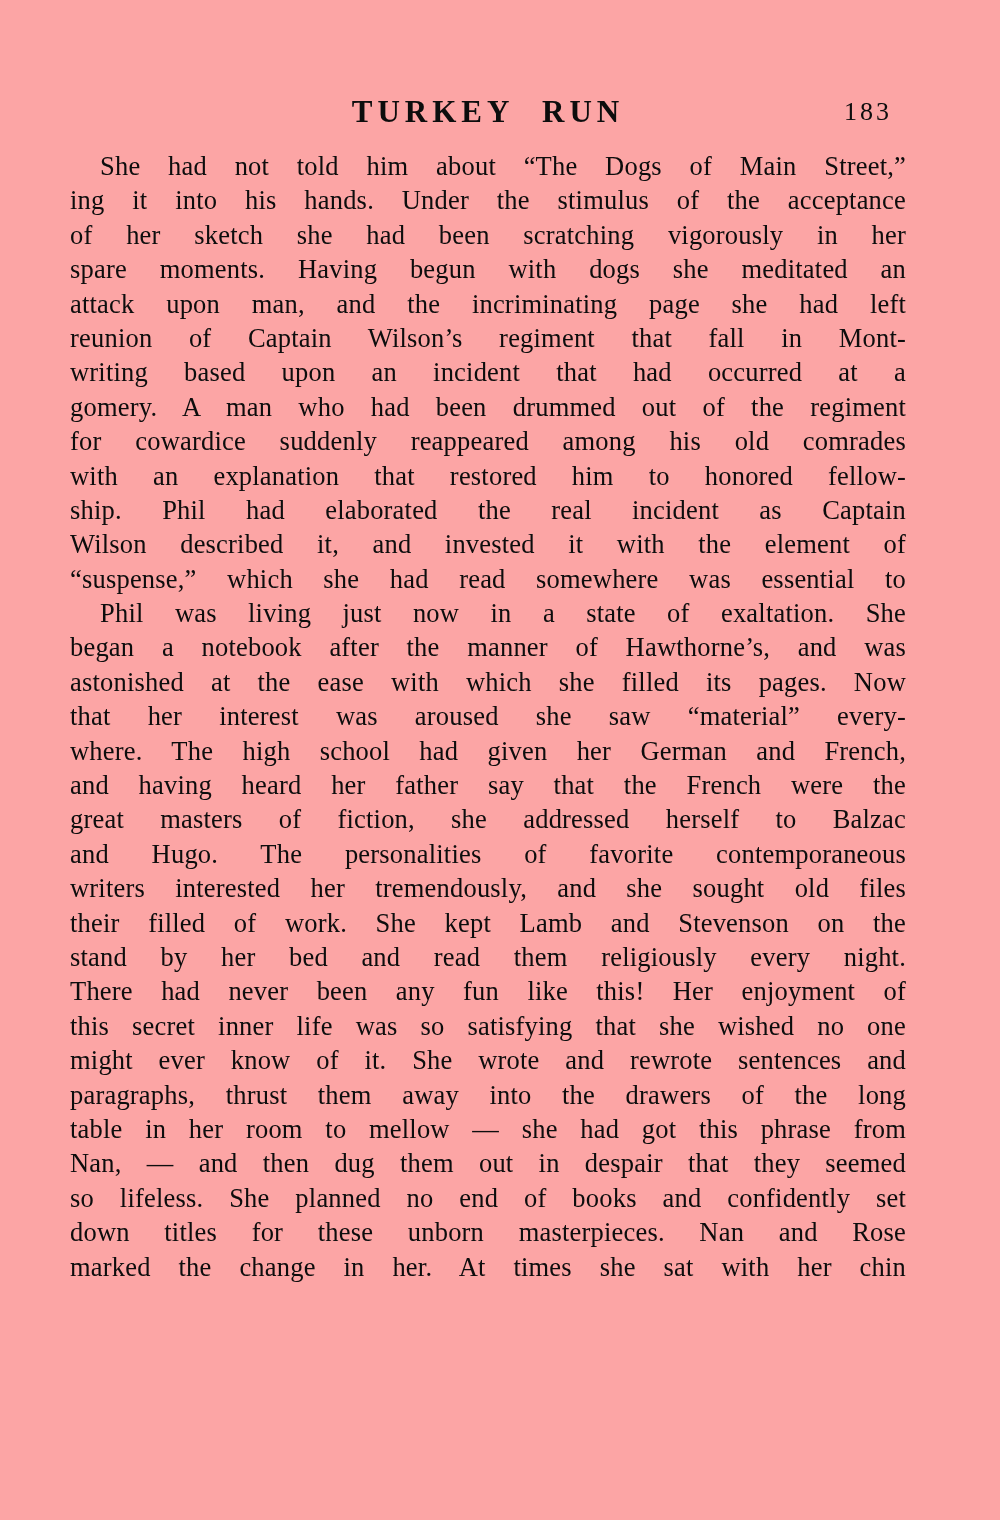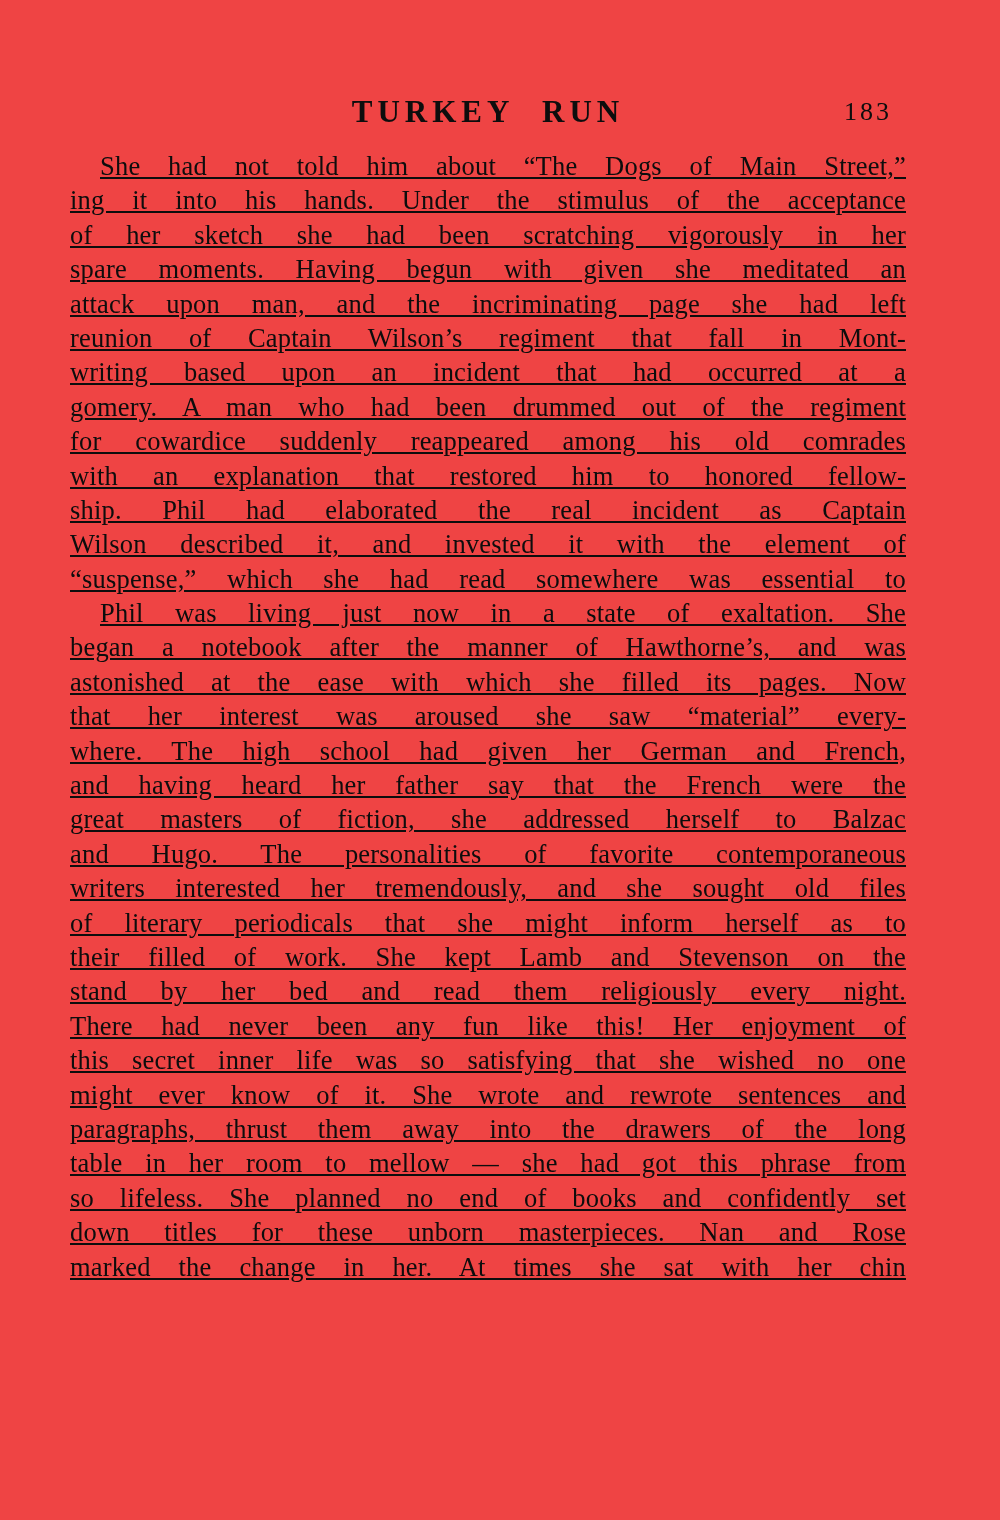--- a/index.html
+++ b/index.html
@@ -4,21 +4,21 @@
 <style>
   html, body {
     margin: 0;
     padding: 0;
     background: #ffffff;
   }
   .book-page {
     position: relative;
     width: 1000px;
     height: 1520px;
-    background: #ef4444;
+    background: #fca5a5;
     color: #0d0d0d;
     font-family: "Liberation Serif", "DejaVu Serif", serif;
     overflow: hidden;
   }
   .page-header {
     position: absolute;
     top: 94px;
     left: 70px;
     width: 836px;
     height: 40px;
@@ -45,21 +45,20 @@
   }
   .page-body {
     position: absolute;
     top: 149px;
     left: 70px;
     width: 836px;
   }
   .paragraph {
     margin: 0;
     padding: 0;
-    text-decoration: underline;
   }
   .text-line {
     font-size: 26.5px;
     line-height: 34.4px;
     height: 34.4px;
     letter-spacing: 0.2px;
     text-align: justify;
     text-align-last: justify;
     white-space: normal;
     overflow: hidden;
@@ -78,47 +77,47 @@
 <div class="book-page">
   <div class="page-header">
     <div class="page-title">TURKEY RUN</div>
     <div class="page-number">183</div>
   </div>
   <div class="page-body">
       <div class="paragraph">
         <div class="text-line first">She had not told him about “The Dogs of Main Street,”</div>
         <div class="text-line">ing it into his hands. Under the stimulus of the acceptance</div>
         <div class="text-line">of her sketch she had been scratching vigorously in her</div>
-        <div class="text-line">spare moments. Having begun with given she meditated an</div>
+        <div class="text-line">spare moments. Having begun with dogs she meditated an</div>
         <div class="text-line">attack upon man, and the incriminating page she had left</div>
         <div class="text-line">reunion of Captain Wilson’s regiment that fall in Mont-</div>
         <div class="text-line">writing based upon an incident that had occurred at a</div>
         <div class="text-line">gomery. A man who had been drummed out of the regiment</div>
         <div class="text-line">for cowardice suddenly reappeared among his old comrades</div>
         <div class="text-line">with an explanation that restored him to honored fellow-</div>
         <div class="text-line">ship. Phil had elaborated the real incident as Captain</div>
         <div class="text-line">Wilson described it, and invested it with the element of</div>
         <div class="text-line">“suspense,” which she had read somewhere was essential to</div>
       </div>
       <div class="paragraph">
         <div class="text-line first">Phil was living just now in a state of exaltation. She</div>
         <div class="text-line">began a notebook after the manner of Hawthorne’s, and was</div>
         <div class="text-line">astonished at the ease with which she filled its pages. Now</div>
         <div class="text-line">that her interest was aroused she saw “material” every-</div>
         <div class="text-line">where. The high school had given her German and French,</div>
         <div class="text-line">and having heard her father say that the French were the</div>
         <div class="text-line">great masters of fiction, she addressed herself to Balzac</div>
         <div class="text-line">and Hugo. The personalities of favorite contemporaneous</div>
         <div class="text-line">writers interested her tremendously, and she sought old files</div>
-        <div class="text-line">of literary periodicals that she might inform herself as to</div>
         <div class="text-line">their filled of work. She kept Lamb and Stevenson on the</div>
         <div class="text-line">stand by her bed and read them religiously every night.</div>
         <div class="text-line">There had never been any fun like this! Her enjoyment of</div>
         <div class="text-line">this secret inner life was so satisfying that she wished no one</div>
         <div class="text-line">might ever know of it. She wrote and rewrote sentences and</div>
         <div class="text-line">paragraphs, thrust them away into the drawers of the long</div>
         <div class="text-line">table in her room to mellow — she had got this phrase from</div>
+        <div class="text-line">Nan, — and then dug them out in despair that they seemed</div>
         <div class="text-line">so lifeless. She planned no end of books and confidently set</div>
         <div class="text-line">down titles for these unborn masterpieces. Nan and Rose</div>
         <div class="text-line">marked the change in her. At times she sat with her chin</div>
       </div>
     </div>
 </div>
 
 </body></html>

